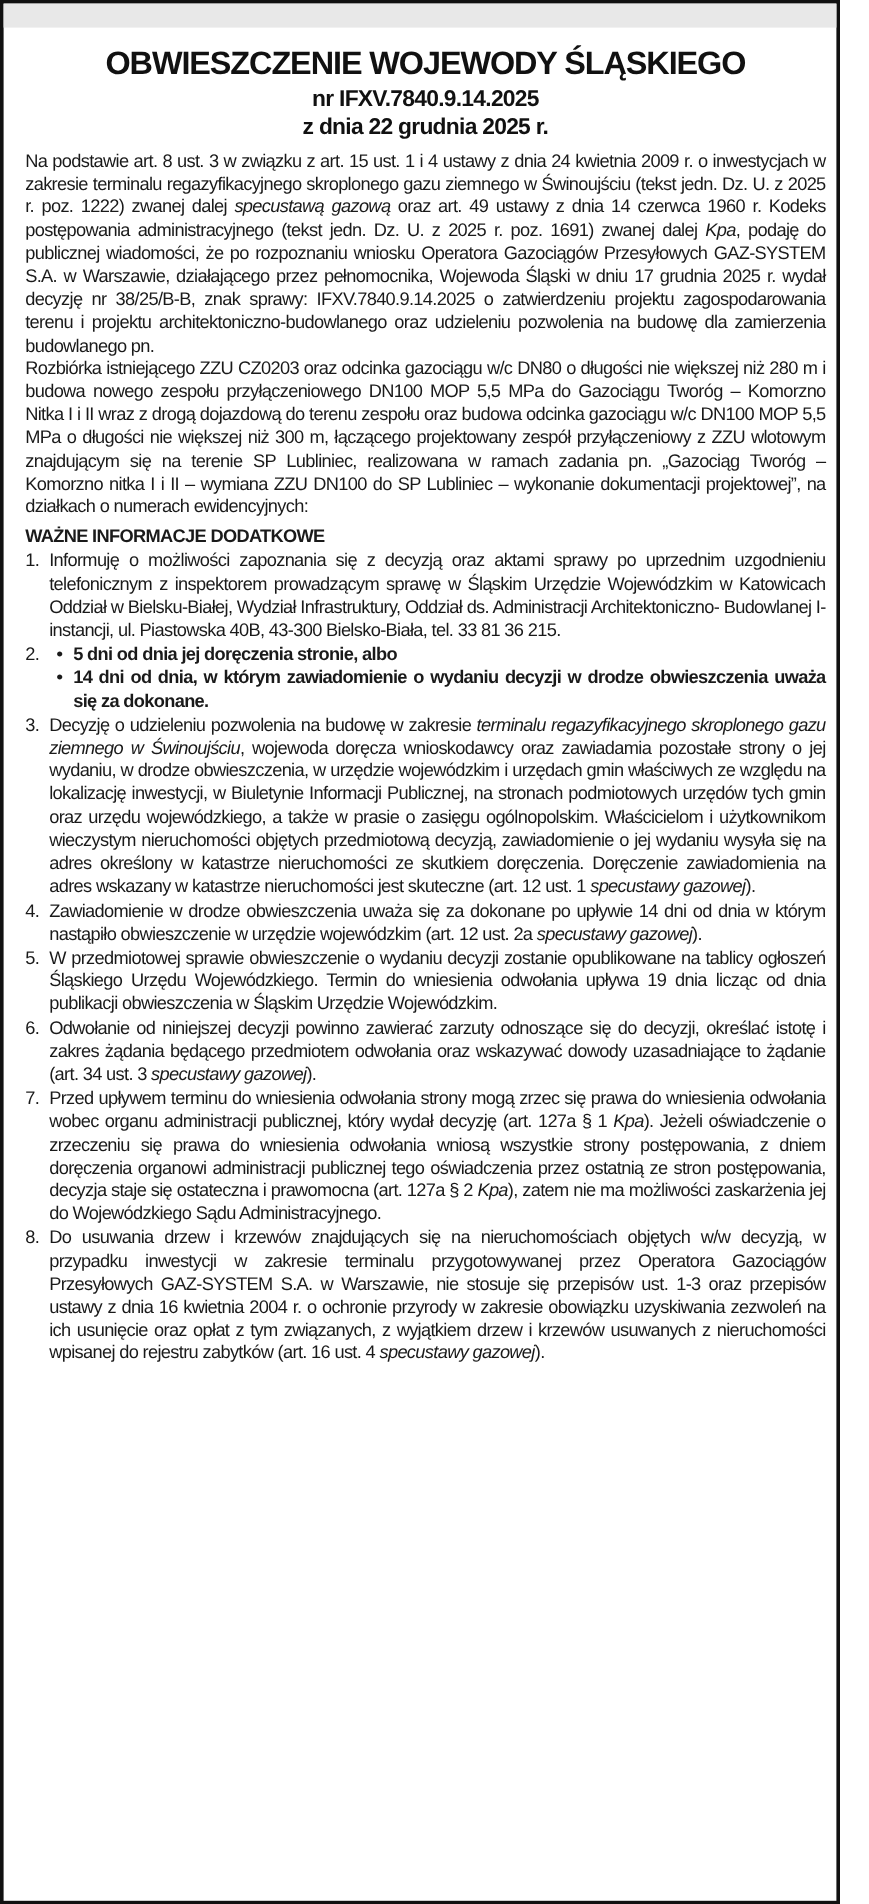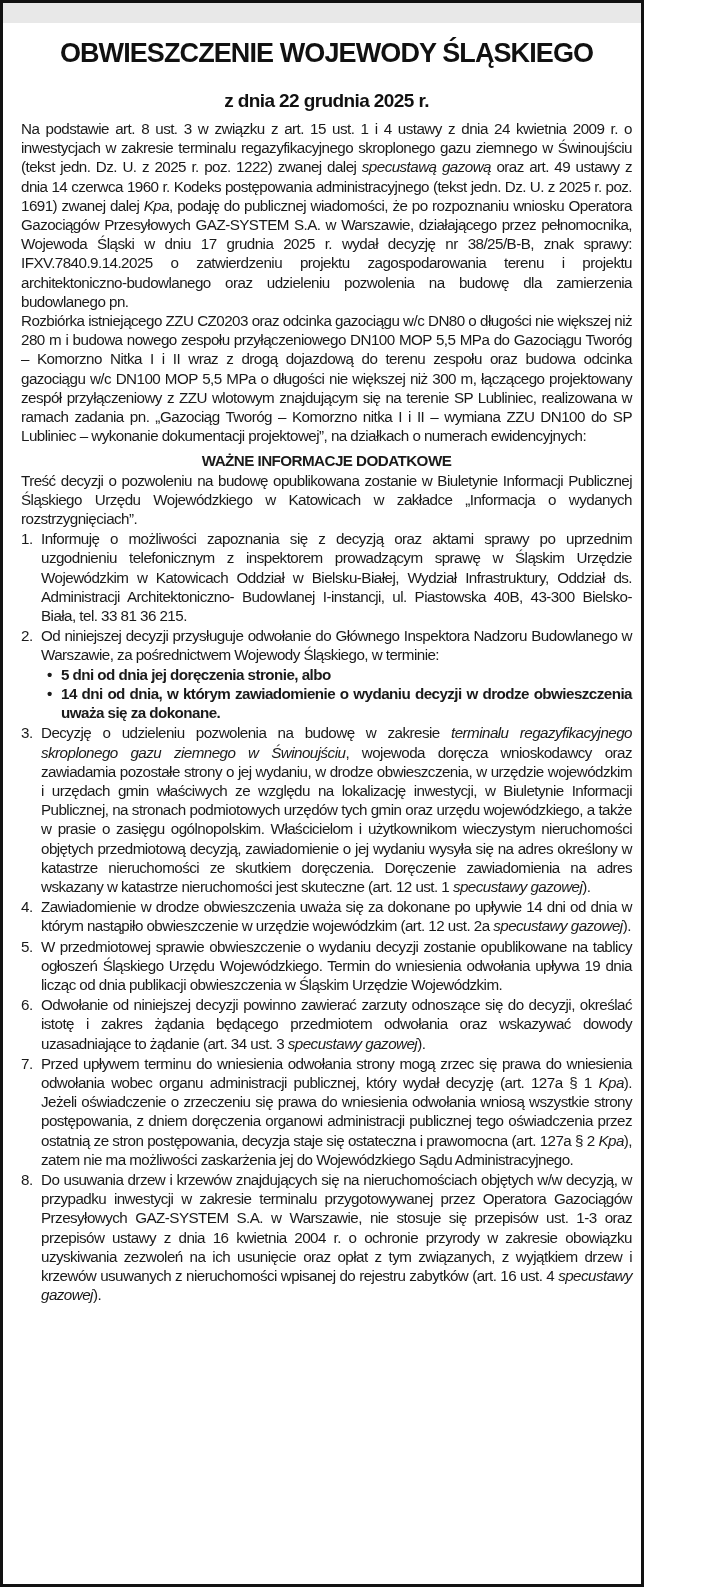--- a/index.html
+++ b/index.html
@@ -1,20 +1,20 @@
 <!DOCTYPE html>
 <html><head>
 <meta charset="utf-8">
 <style>
   html, body { margin: 0; padding: 0; background: #ffffff; }
   body { width: 724px; height: 1587px; overflow: hidden; }
   .frame {
     position: relative;
     box-sizing: border-box;
-    width: 644px; height: 1587px;
+    width: 700px; height: 1587px;
     border: 3px solid #111111;
     background: #ffffff;
   }
   .top-strip {
     height: 20px;
     background: #e8e8e8;
   }
   .content {
     padding: 14px 9px 0 18px;
     font-family: "Liberation Sans", sans-serif;
@@ -32,30 +32,29 @@
     letter-spacing: -0.9px;
     color: #111;
   }
   .subhead {
     text-align: center;
     font-weight: bold;
     font-size: 19px;
     line-height: 24px;
     letter-spacing: -0.6px;
     color: #111;
-    margin-top: 20px;
   }
   .subhead.nr { margin-top: 2px; }
   .subhead.date { margin-bottom: 6px; }
   p { margin: 0; text-align: justify; }
   p.gap { margin-top: 3px; }
   .b { font-weight: normal; }
   .i { font-style: italic; }
   .section-title {
-    text-align: center; font-weight: bold; margin-top: 6px;
+    text-align: left; font-weight: bold; margin-top: 6px;
   }
   ol.items { margin: 0; padding: 0; list-style: none; }
   ol.items > li {
     position: relative;
     padding-left: 20px;
     text-align: justify;
     margin-top: 1px;
   }
   ol.items > li .num {
     position: absolute; left: 0; top: 0;
@@ -69,40 +68,39 @@
   }
 </style>
 </head>
 <body>
 
 <div class="frame">
   <div class="top-strip"></div>
   <div class="content">
 
     <h1>OBWIESZCZENIE WOJEWODY ŚLĄSKIEGO</h1>
+    <div class="subhead nr">nr IFXV.7840.9.14.2025</div>
     <div class="subhead date">z dnia 22 grudnia 2025 r.</div>
 
     <p><span>Na podstawie art. 8 ust. 3 w związku z art. 15 ust. 1 i 4 ustawy z dnia 24 kwietnia 2009 r. o inwestycjach w zakresie terminalu regazyfikacyjnego skroplonego gazu ziemnego w Świnoujściu (tekst jedn. Dz. U. z 2025 r. poz. 1222) zwanej dalej </span><span class="i">specustawą gazową</span><span> oraz art. 49 ustawy z dnia 14 czerwca 1960 r. Kodeks postępowania administracyjnego (tekst jedn. Dz. U. z 2025 r. poz. 1691) zwanej dalej </span><span class="i">Kpa</span><span>, podaję do publicznej wiadomości, że po rozpoznaniu wniosku Operatora Gazociągów Przesyłowych GAZ-SYSTEM S.A. w Warszawie, działającego przez pełnomocnika, Wojewoda Śląski w dniu 17 grudnia 2025 r. wydał decyzję nr 38/25/B-B, znak sprawy: IFXV.7840.9.14.2025 o zatwierdzeniu projektu zagospodarowania terenu i projektu architektoniczno-budowlanego oraz udzieleniu pozwolenia na budowę dla zamierzenia budowlanego pn.</span></p>
 
     <p><span class="b">Rozbiórka istniejącego ZZU CZ0203 oraz odcinka gazociągu w/c DN80 o długości nie większej niż 280 m i budowa nowego zespołu przyłączeniowego DN100 MOP 5,5 MPa do Gazociągu Tworóg – Komorzno Nitka I i II wraz z drogą dojazdową do terenu zespołu oraz budowa odcinka gazociągu w/c DN100 MOP 5,5 MPa o długości nie większej niż 300 m, łączącego projektowany zespół przyłączeniowy z ZZU wlotowym znajdującym się na terenie SP Lubliniec</span><span>, realizowana w ramach zadania pn. „Gazociąg Tworóg – Komorzno nitka I i II – wymiana ZZU DN100 do SP Lubliniec – wykonanie dokumentacji projektowej”, na działkach o numerach ewidencyjnych:</span></p>
 
 
 
     <div class="section-title">WAŻNE INFORMACJE DODATKOWE</div>
 
-    <p>Treść decyzji o pozwoleniu na budowę opublikowana zostanie w Biuletynie Informacji Publicznej Śląskiego Urzędu Wojewódzkiego w Katowicach w zakładce „Informacja o wydanych rozstrzygnięciach”.</p>
 
     <ol class="items">
       <li>
         <span class="num">1.</span>
         <span>Informuję o możliwości zapoznania się z decyzją oraz aktami sprawy po uprzednim uzgodnieniu telefonicznym z inspektorem prowadzącym sprawę w Śląskim Urzędzie Wojewódzkim w Katowicach Oddział w Bielsku-Białej, Wydział Infrastruktury, Oddział ds. Administracji Architektoniczno- Budowlanej I-instancji, ul. Piastowska 40B, 43-300 Bielsko-Biała, tel. 33 81 36 215.</span>
       </li>
       <li>
         <span class="num">2.</span>
-        <span class="b">Od niniejszej decyzji przysługuje odwołanie do Głównego Inspektora Nadzoru Budowlanego w Warszawie, za pośrednictwem Wojewody Śląskiego, w terminie:</span>
         <ul class="bullets">
           <li><span class="dot">•</span><span>5 dni od dnia jej doręczenia stronie, albo</span></li>
           <li><span class="dot">•</span><span>14 dni od dnia, w którym zawiadomienie o wydaniu decyzji w drodze obwieszczenia uważa się za dokonane.</span></li>
         </ul>
       </li>
       <li>
         <span class="num">3.</span>
         <span>Decyzję o udzieleniu pozwolenia na budowę w zakresie </span><span class="i">terminalu regazyfikacyjnego skroplonego gazu ziemnego w Świnoujściu</span><span>, wojewoda doręcza wnioskodawcy oraz zawiadamia pozostałe strony o jej wydaniu, w drodze obwieszczenia, w urzędzie wojewódzkim i urzędach gmin właściwych ze względu na lokalizację inwestycji, w Biuletynie Informacji Publicznej, na stronach podmiotowych urzędów tych gmin oraz urzędu wojewódzkiego, a także w prasie o zasięgu ogólnopolskim. Właścicielom i użytkownikom wieczystym nieruchomości objętych przedmiotową decyzją, zawiadomienie o jej wydaniu wysyła się na adres określony w katastrze nieruchomości ze skutkiem doręczenia. Doręczenie zawiadomienia na adres wskazany w katastrze nieruchomości jest skuteczne (art. 12 ust. 1 </span><span class="i">specustawy gazowej</span><span>).</span>
       </li>
       <li>

